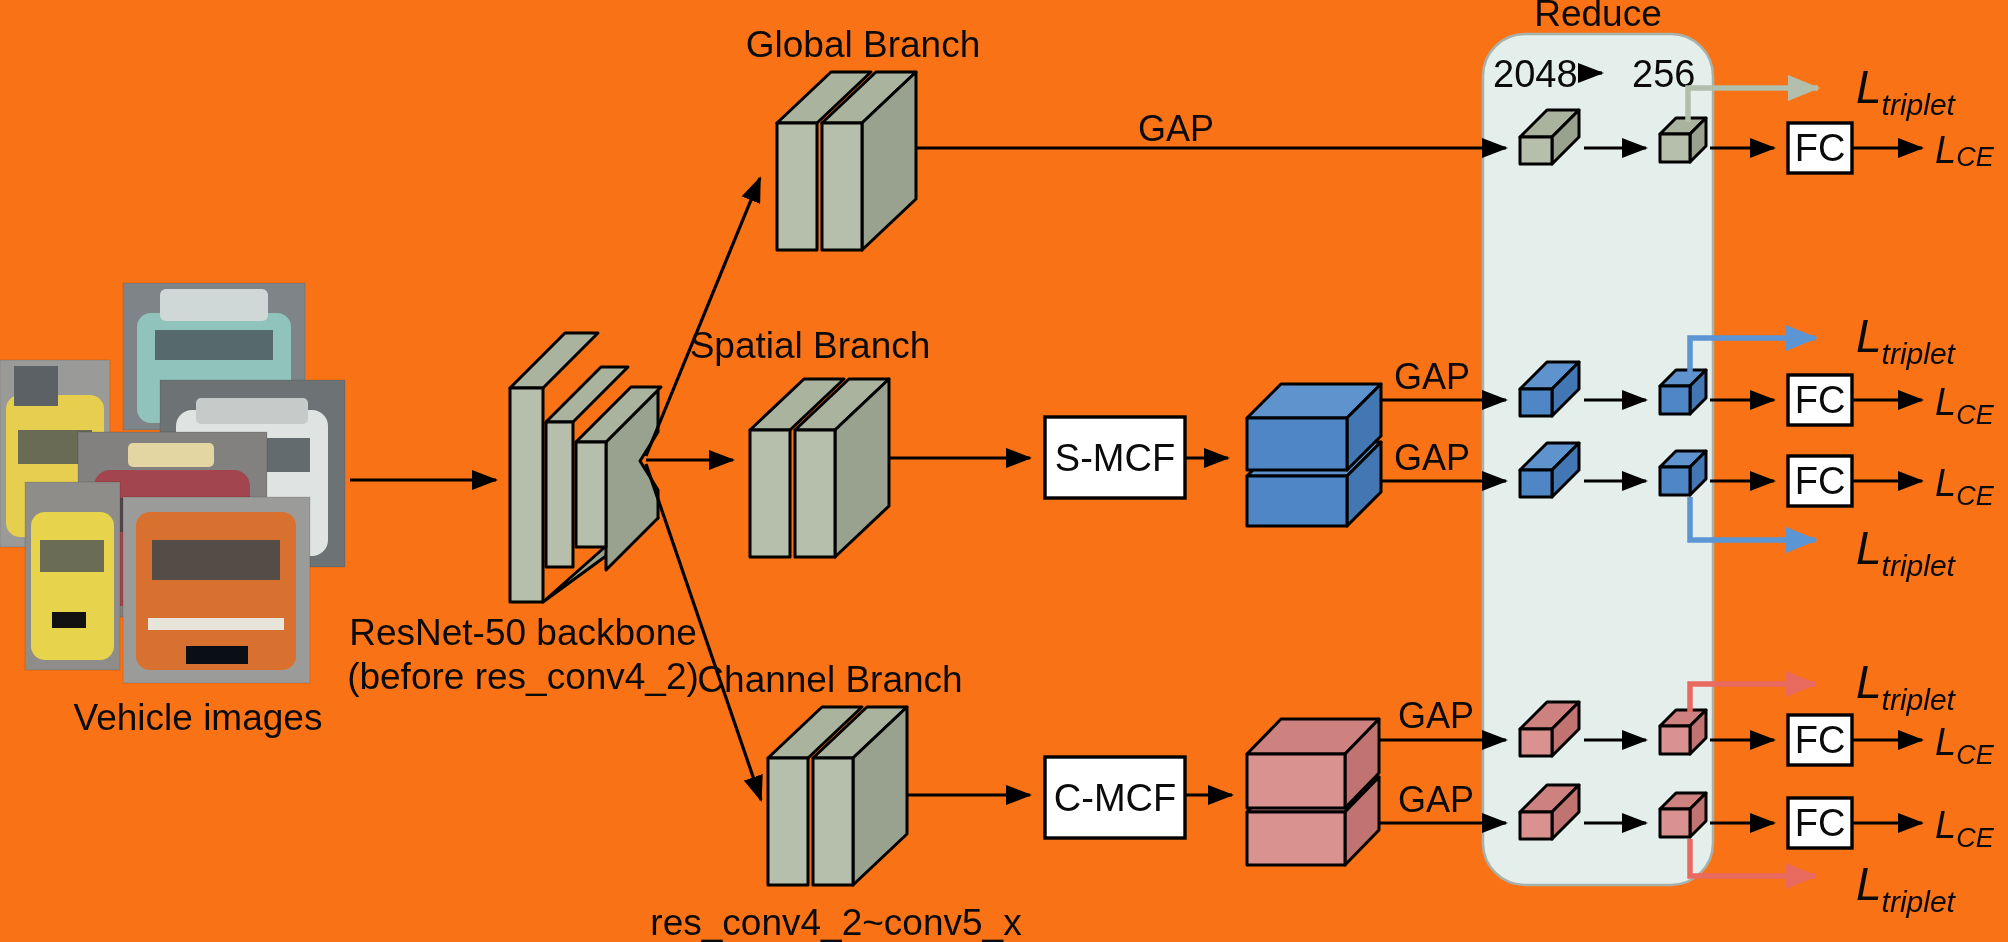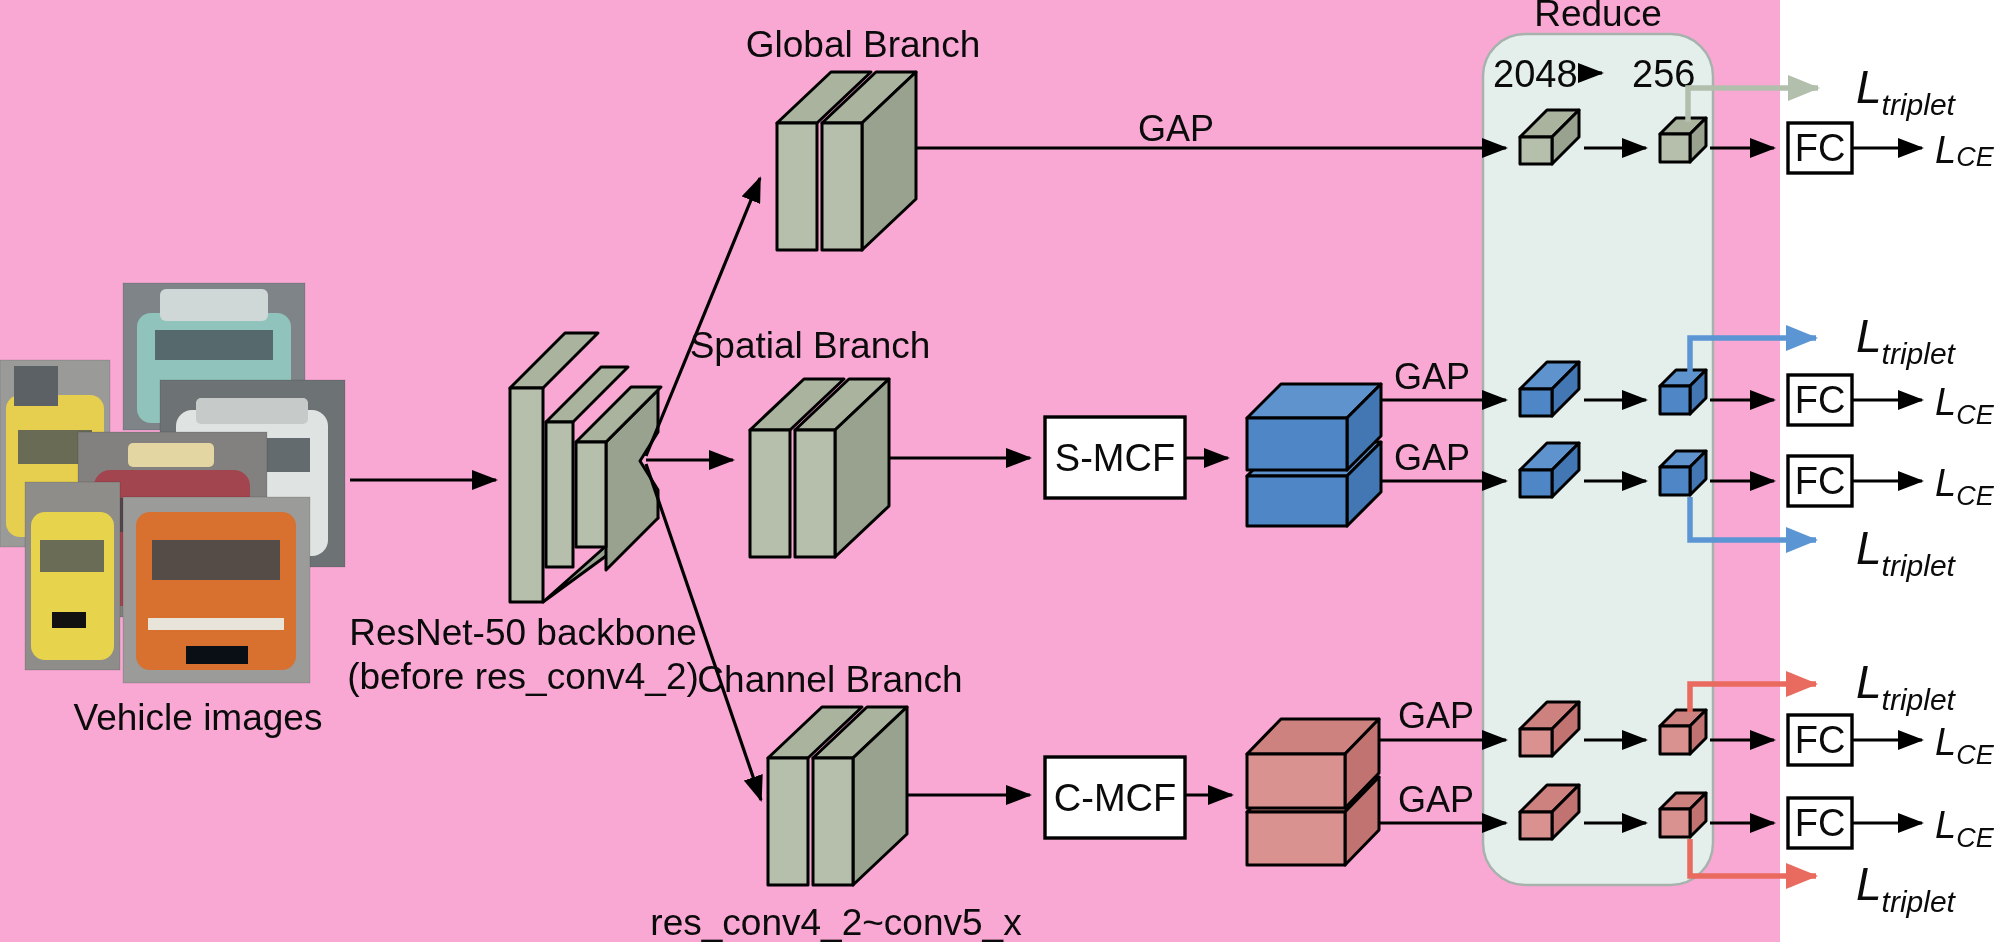--- a/index.html
+++ b/index.html
@@ -1,16 +1,16 @@
 <!DOCTYPE html>
 <html><head>
 <meta charset="utf-8">
 <style>
   html,body{margin:0;padding:0;background:#fff;}
-  .stage{width:1780px;height:942px;position:relative;background:#f9a8d4;}
+  .stage{width:2008px;height:942px;position:relative;background:#f97316;}
   svg{display:block;}
   text{font-family:"Liberation Sans","DejaVu Sans",sans-serif;fill:#0b0b0b;}
   .t{font-size:37px;}
   .tg{font-size:36px;}
   .td{font-size:38px;}
   .tm{text-anchor:middle;}
   .o{stroke:#000;stroke-width:3;stroke-linejoin:round;}
   .ln{stroke:#000;stroke-width:3.2;fill:none;}
   .gf{fill:#b5bfab;} .gt{fill:#a9b39e;} .gs{fill:#98a28e;}
   .bf{fill:#4e86c6;} .bt{fill:#5f93cd;} .bs{fill:#4377b3;}

